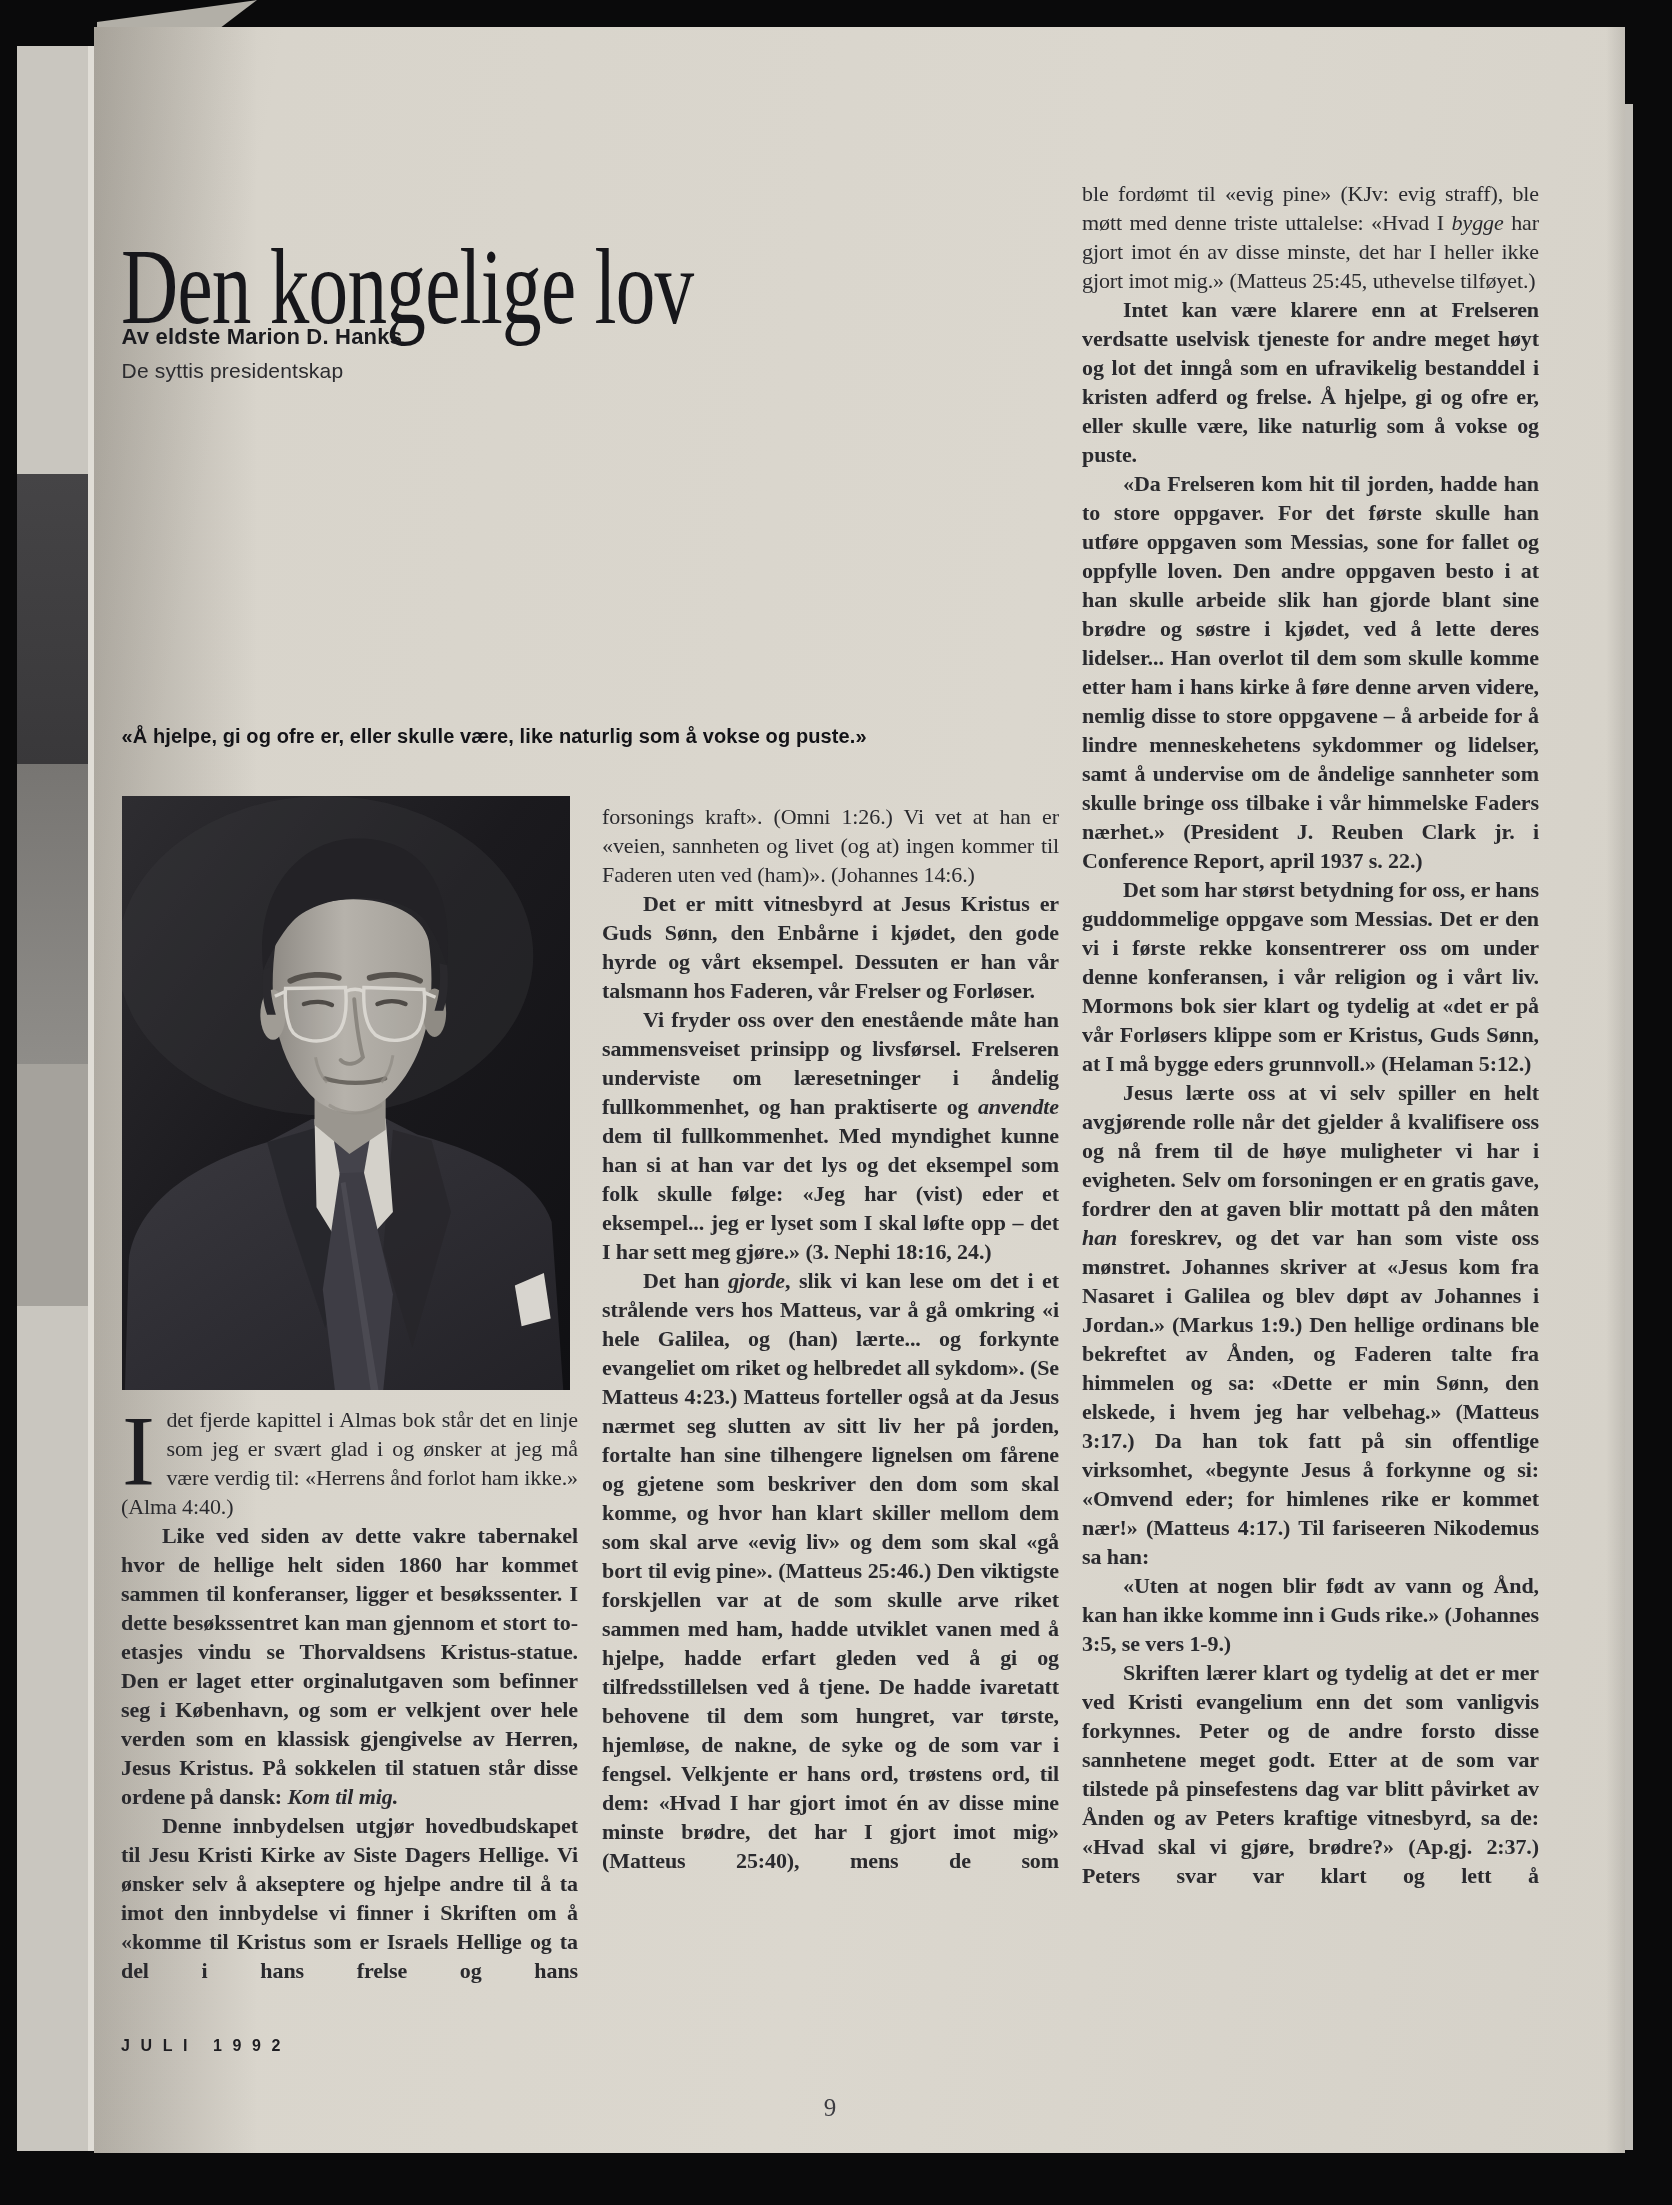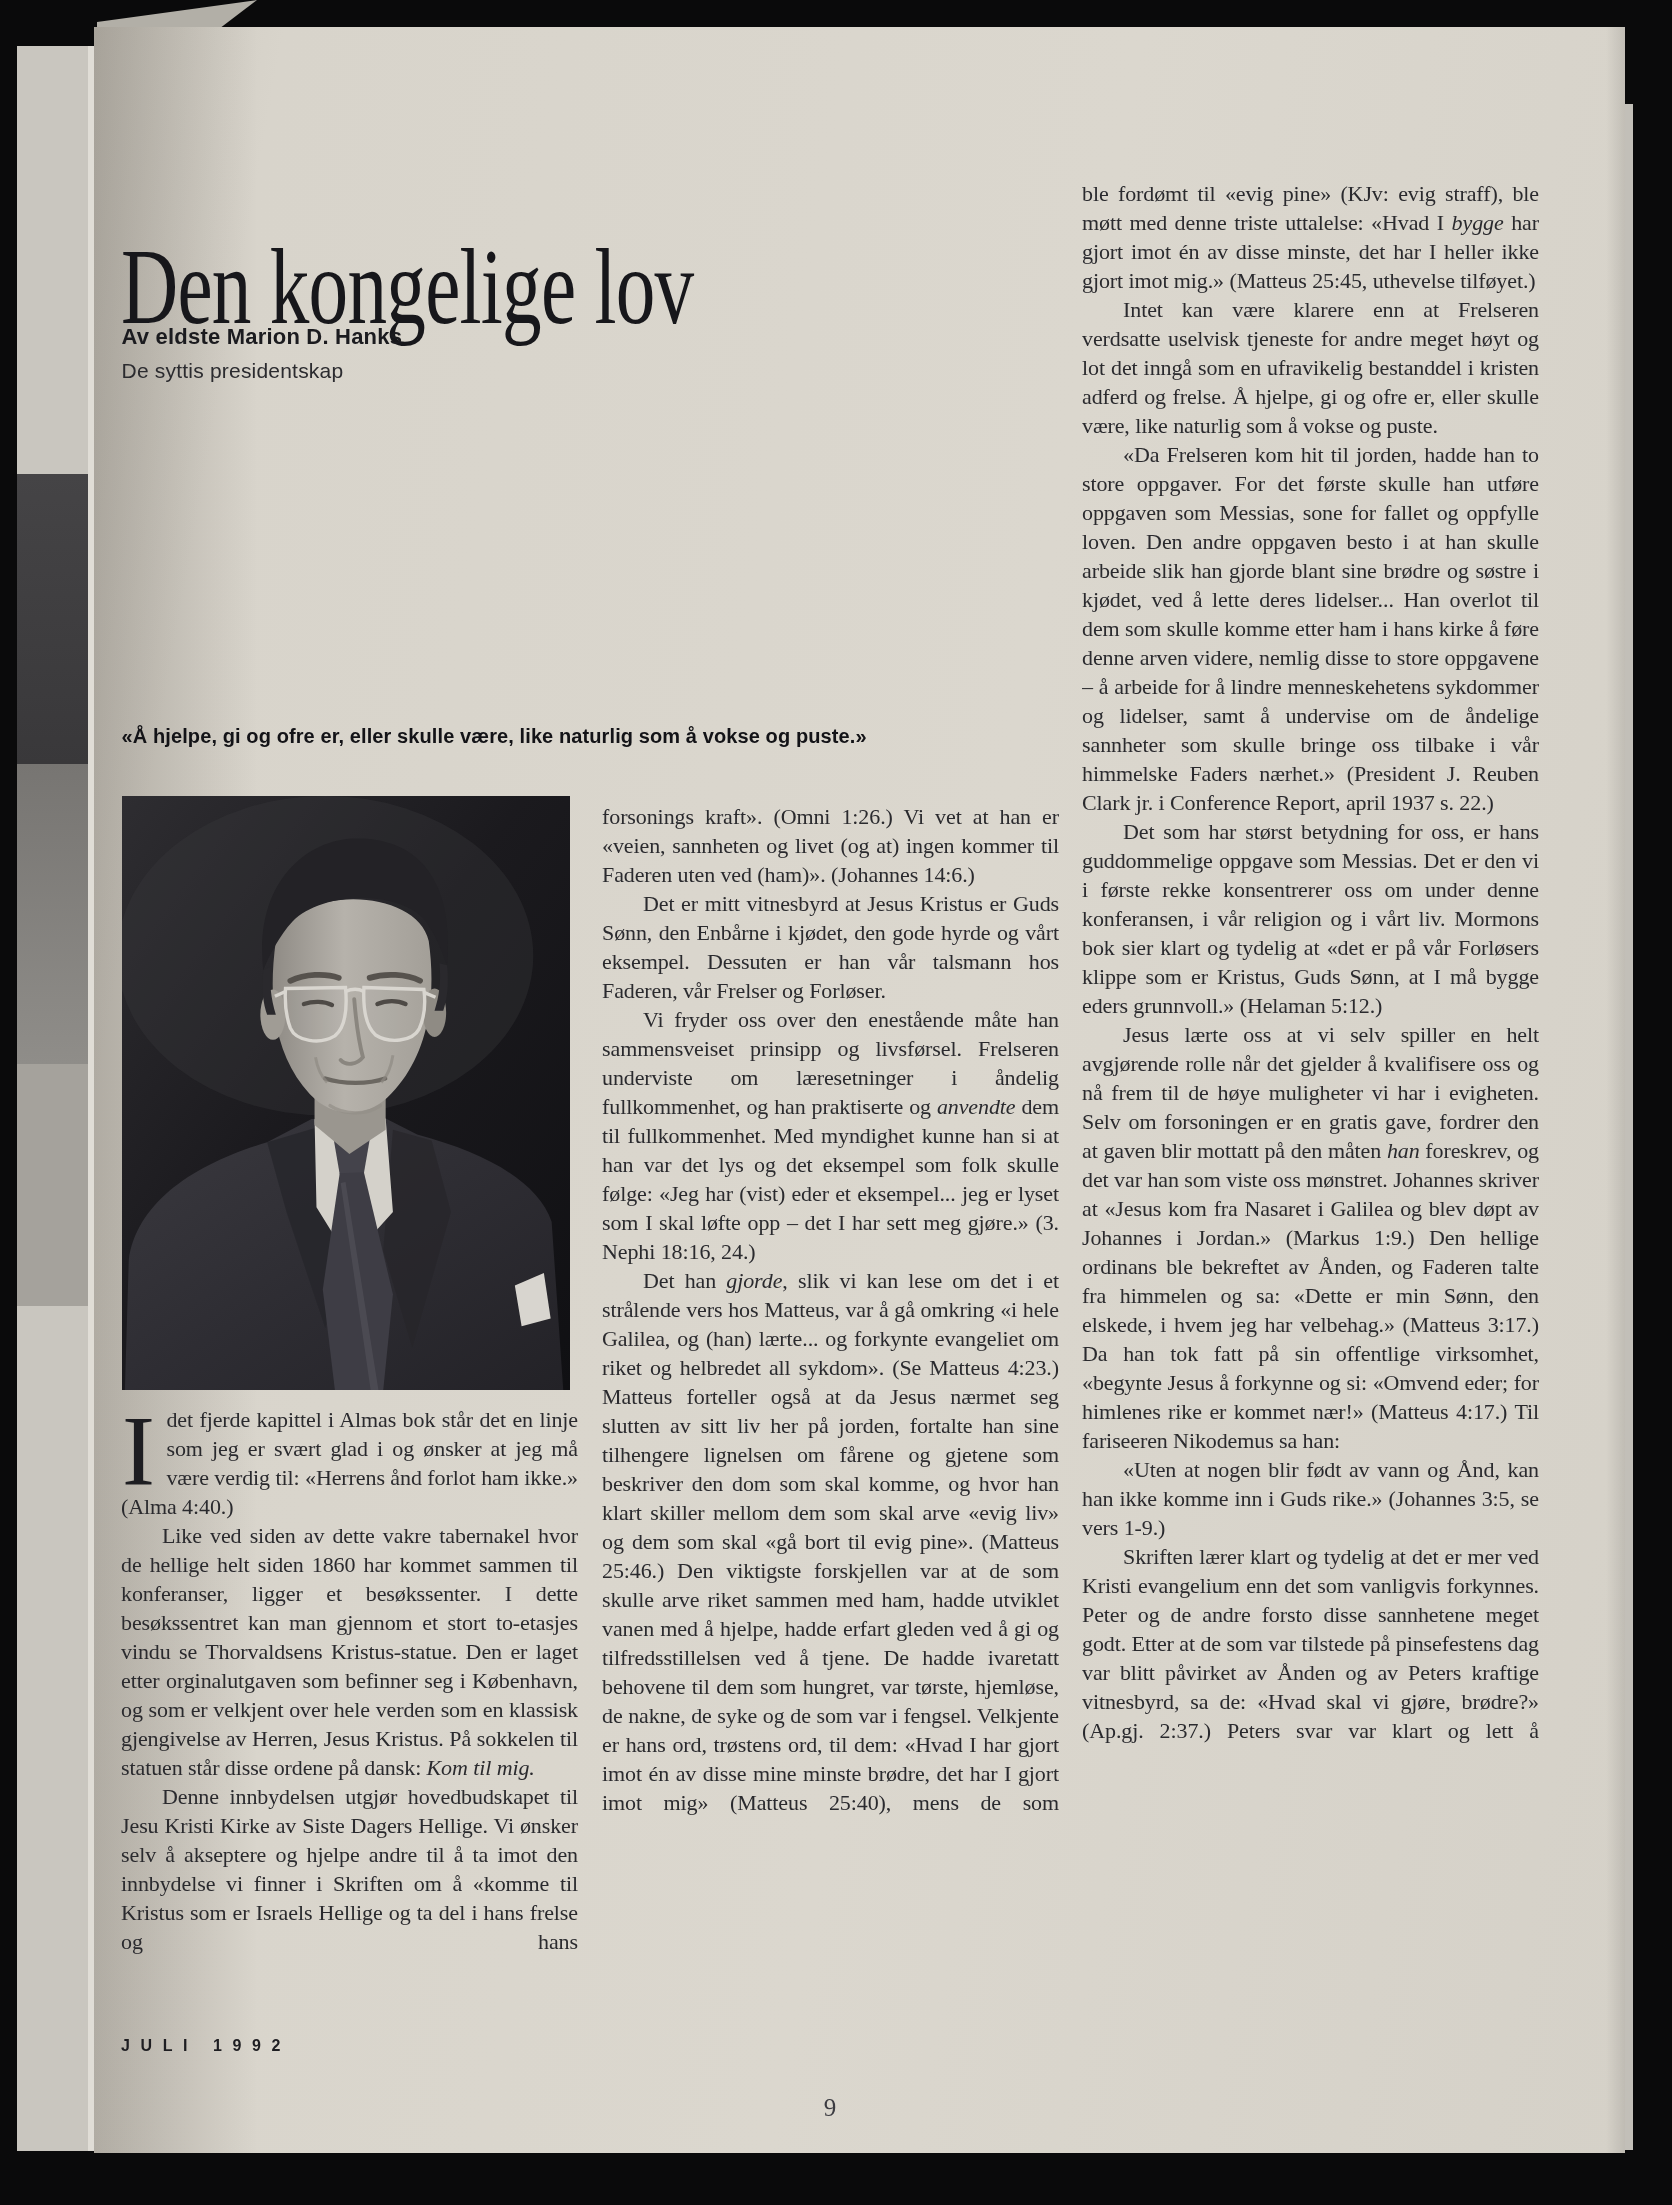--- a/index.html
+++ b/index.html
@@ -35,21 +35,21 @@
   }
   .byline{left:27.6px;top:297px;font:700 22px/1.2 "Liberation Sans",sans-serif;color:#1b1b1f;letter-spacing:0.2px;}
   .byline-role{left:27.6px;top:331px;font:400 21px/1.2 "Liberation Sans",sans-serif;color:#2b2b2f;letter-spacing:0.2px;}
   .pullquote{
     left:27.6px;top:696px;width:1079px;
     font:700 20px/1.35 "Liberation Sans",sans-serif;color:#131317;letter-spacing:0.1px;
   }
   
   .col{width:457px;overflow:hidden;color:var(--ink,#2a2a2e);}
   .col p{margin:0;font-size:22px;line-height:29px;text-align:justify;hyphens:auto;letter-spacing:-0.1px;}
-  .col p.indent{text-indent:41px;}
+  .col p.indent{text-indent:41px;font-weight:bold;}
   .col p.cont{text-align-last:justify;}
   .col em{font-style:italic;}
   .col1{left:27px;top:1378px;height:610px;}
   .col2{left:508px;top:775px;height:1205px;}
   .col3{left:988px;top:152px;height:1834px;}
   .dropcap{
     float:left;font-size:99px;line-height:81px;padding:4.8px 11.6px 0 1px;
     color:#1d1d21;font-family:"Liberation Serif",serif;
   }
   

